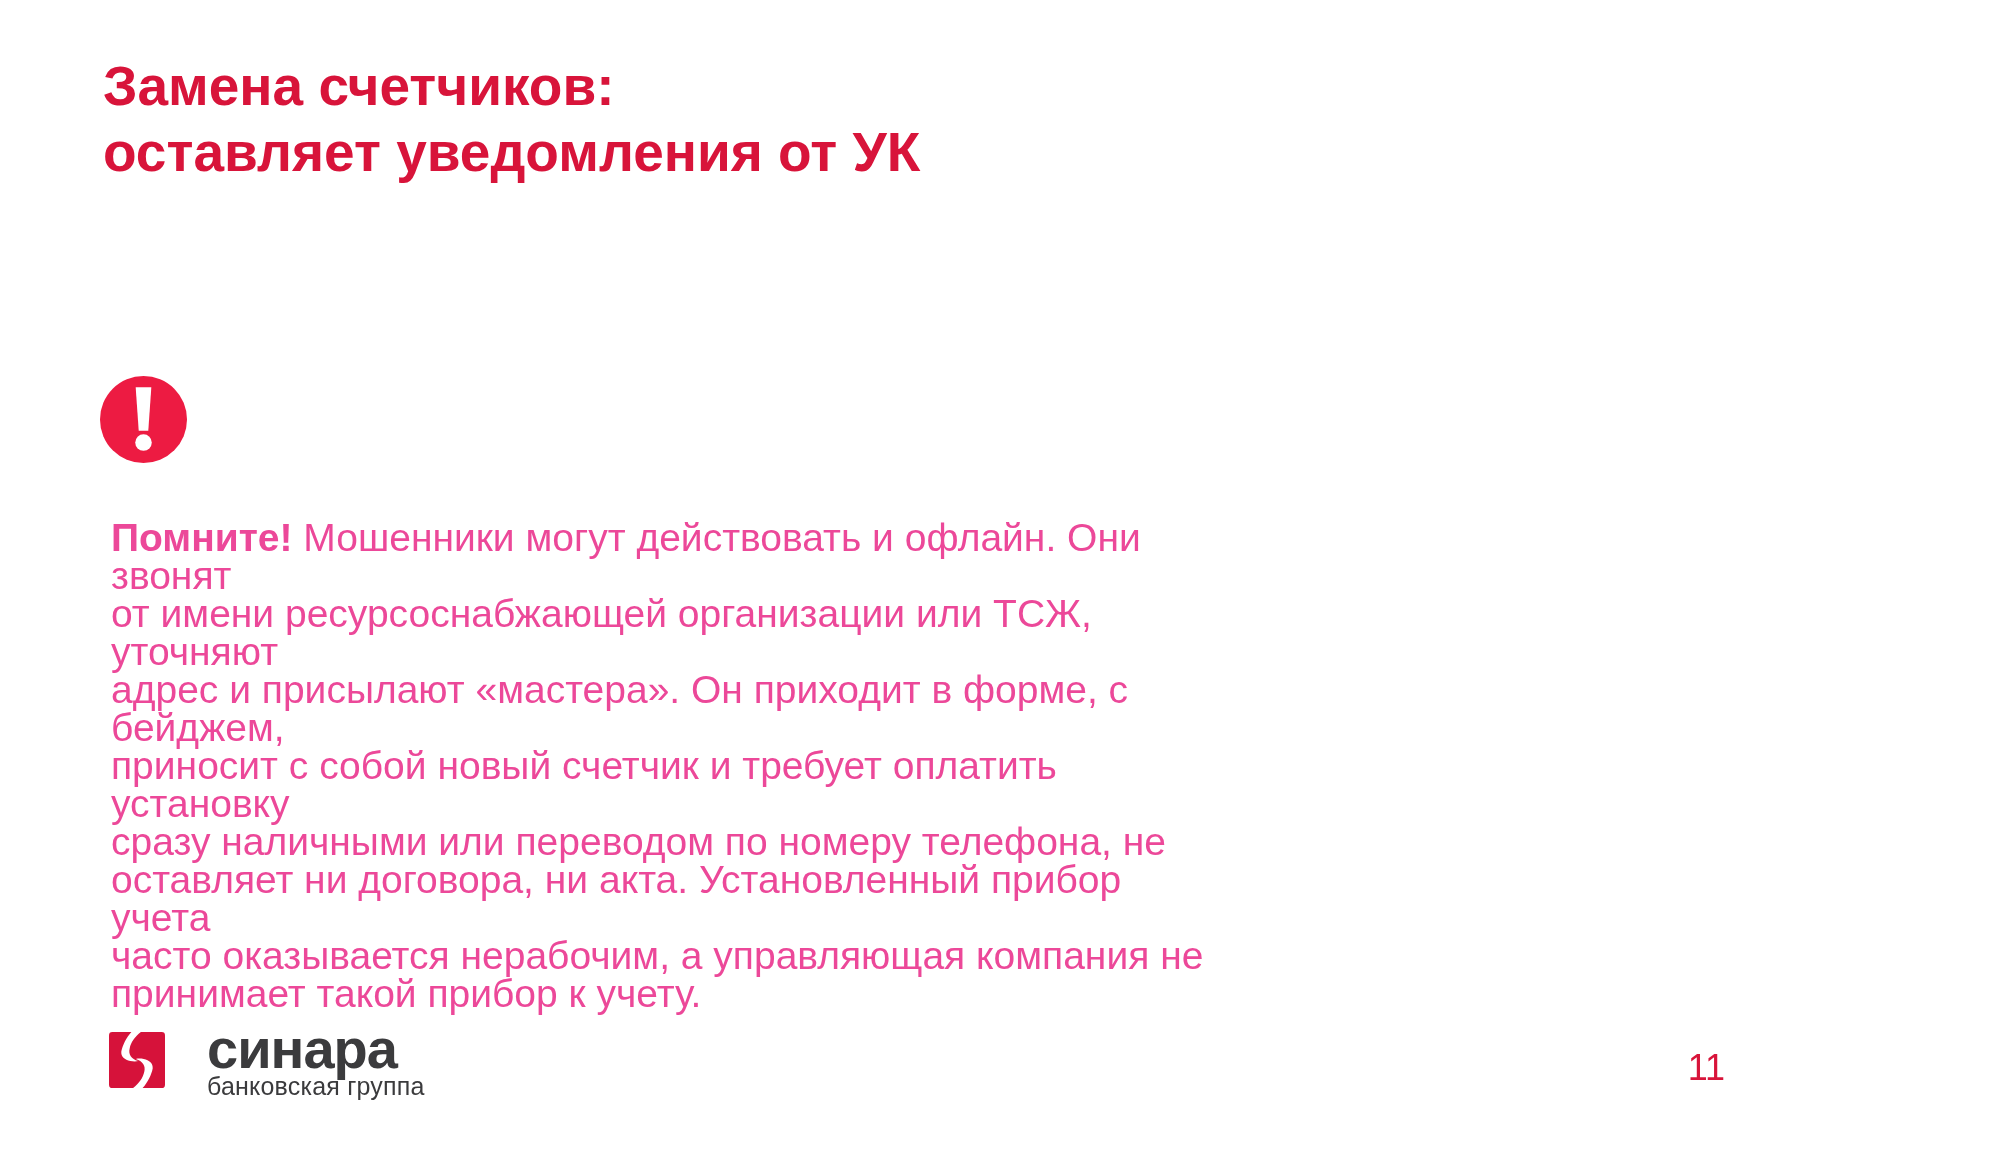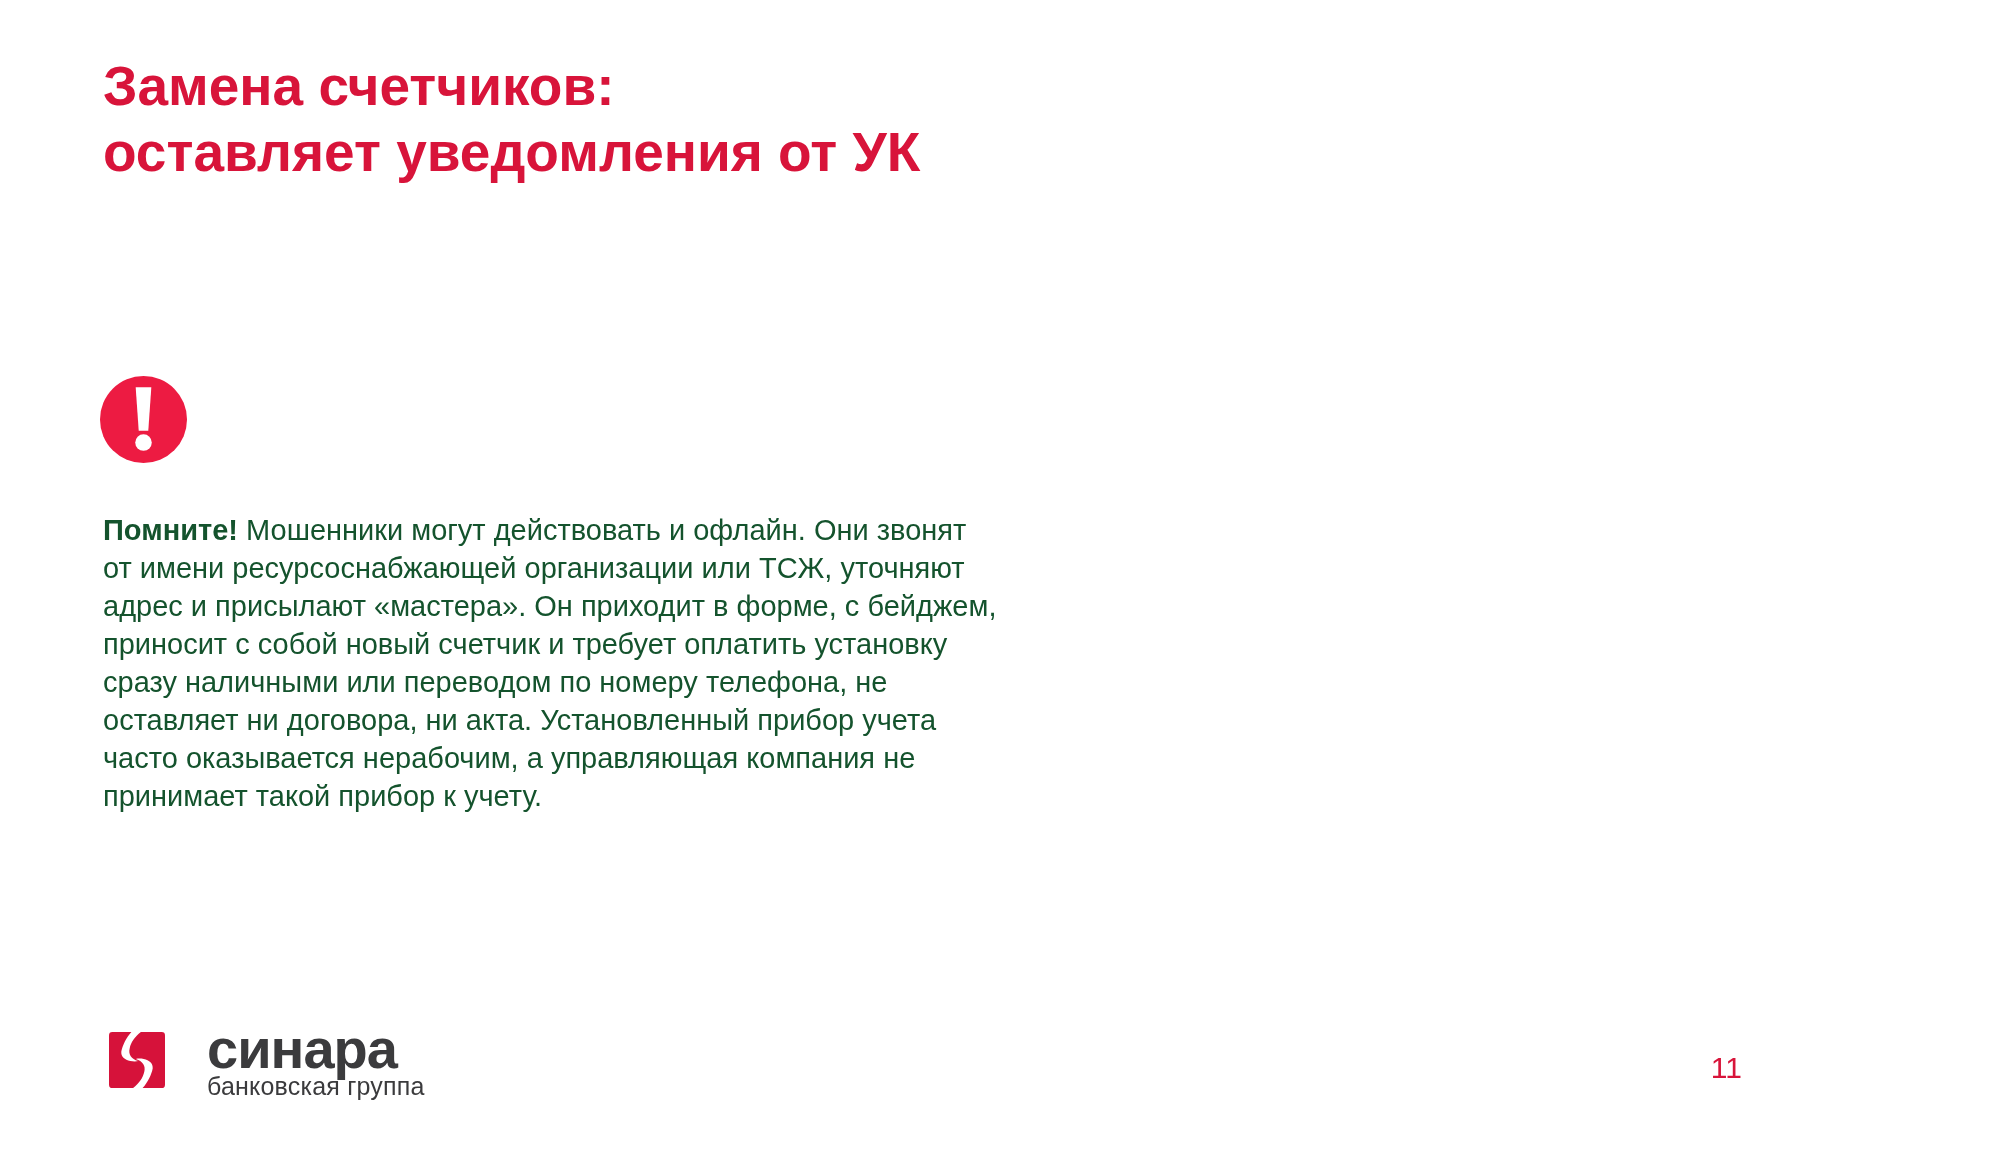--- a/index.html
+++ b/index.html
@@ -36,24 +36,24 @@
   .alert-icon svg {
     display: block;
     width: 100%;
     height: 100%;
   }
   .body-text {
     position: absolute;
     left: 103px;
     top: 511px;
     width: 1100px;
-    margin: 0;
-    font-size: 29px;
+    margin: 8px;
+    font-size: 39px;
     line-height: 38px;
-    color: #14532d;
+    color: #ec4899;
     white-space: pre-line;
   }
   .body-text .lead {
     font-weight: 700;
   }
   .logo {
     position: absolute;
     left: 109px;
     top: 1031px;
     display: flex;
@@ -84,23 +84,23 @@
   .logo-sub {
     font-size: 25px;
     line-height: 25px;
     font-weight: 400;
     margin-top: 3px;
     letter-spacing: 0.2px;
     text-align: right;
   }
   .page-number {
     position: absolute;
-    right: 86px;
+    right: 103px;
     top: 1052px;
-    font-size: 30px;
+    font-size: 36px;
     line-height: 32px;
     color: var(--brand-red, #D8143A);
   }
 </style>
 </head>
 <body>
 
 <div class="slide">
 
   <h1 class="title"><span>Замена счетчиков:</span><br><span>оставляет уведомления от УК</span></h1>

